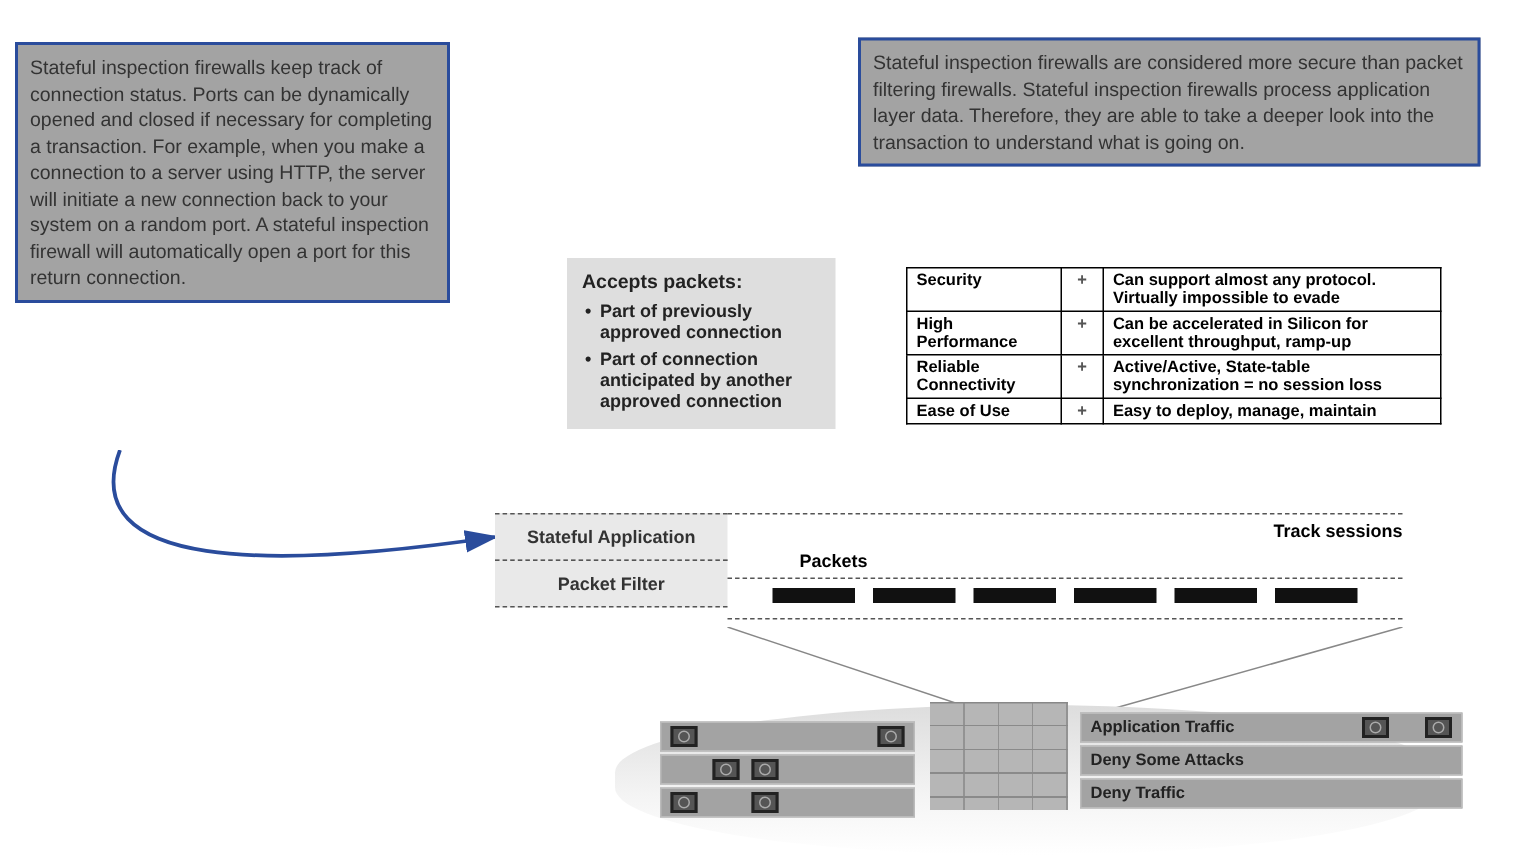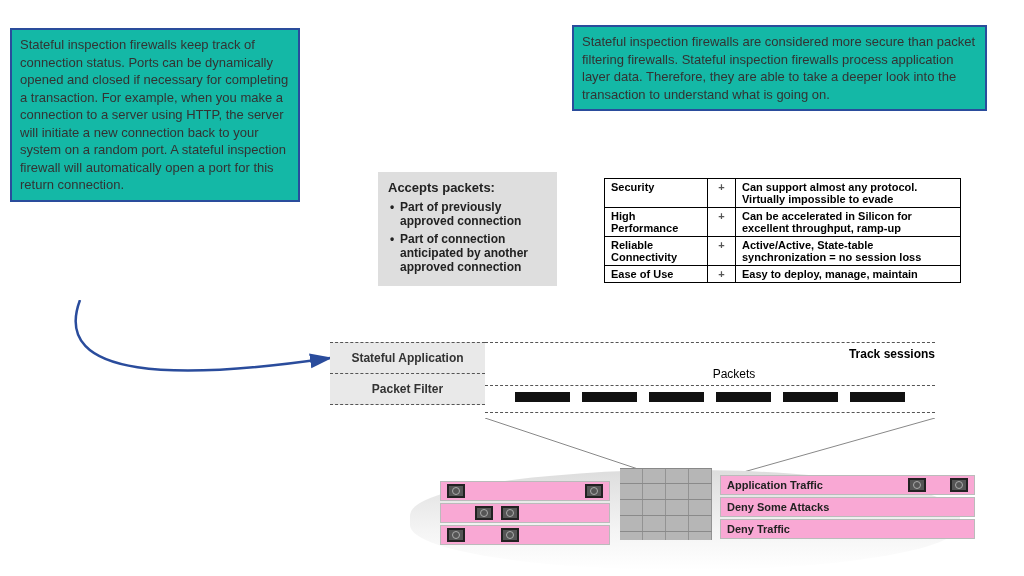--- a/index.html
+++ b/index.html
@@ -11,21 +11,21 @@
     position: relative;
     overflow: hidden;
   }
   .callout {
     position: absolute;
     border: 2px solid #2a4c9c;
     padding: 6px 8px;
     font-size: 13px;
     line-height: 1.35;
     color: #333;
-    background: #14b8a6;
+    background: #a3a3a3;
   }
   .callout-left { left: 10px; top: 28px; width: 290px; }
   .callout-right { left: 572px; top: 25px; width: 415px; }
 
   .arrow-svg {
     position: absolute;
     left: 40px;
     top: 300px;
     width: 300px;
     height: 120px;
@@ -88,22 +88,21 @@
     width: 450px;
     font-size: 12px;
   }
   .track-row {
     border-top: 1px dashed #555;
     padding: 4px 0 4px 0;
     text-align: right;
     font-weight: bold;
   }
   .packets-sub {
-    font-weight: normal;
-    text-align: center;
+    font-weight: bold;
     padding: 2px 0 4px;
     margin-left: 48px;
   }
   .packet-bar-row {
     border-top: 1px dashed #555;
     border-bottom: 1px dashed #555;
     padding: 6px 10px 10px 10px;
     display: flex;
     gap: 12px;
     justify-content: center;
@@ -156,21 +155,21 @@
   .ticket-stack {
     position: absolute;
     z-index: 4;
     display: flex;
     flex-direction: column;
     gap: 2px;
   }
   .ticket-stack.left { left: 440px; top: 481px; width: 170px; }
   .ticket-stack.right { left: 720px; top: 475px; width: 255px; }
   .ticket {
-    background: #f9a8d4;
+    background: #a3a3a3;
     border: 1px solid #bbb;
     height: 20px;
     display: flex;
     align-items: center;
     padding: 0 6px;
     gap: 8px;
     font-size: 11px;
     font-weight: bold;
     color: #222;
   }

